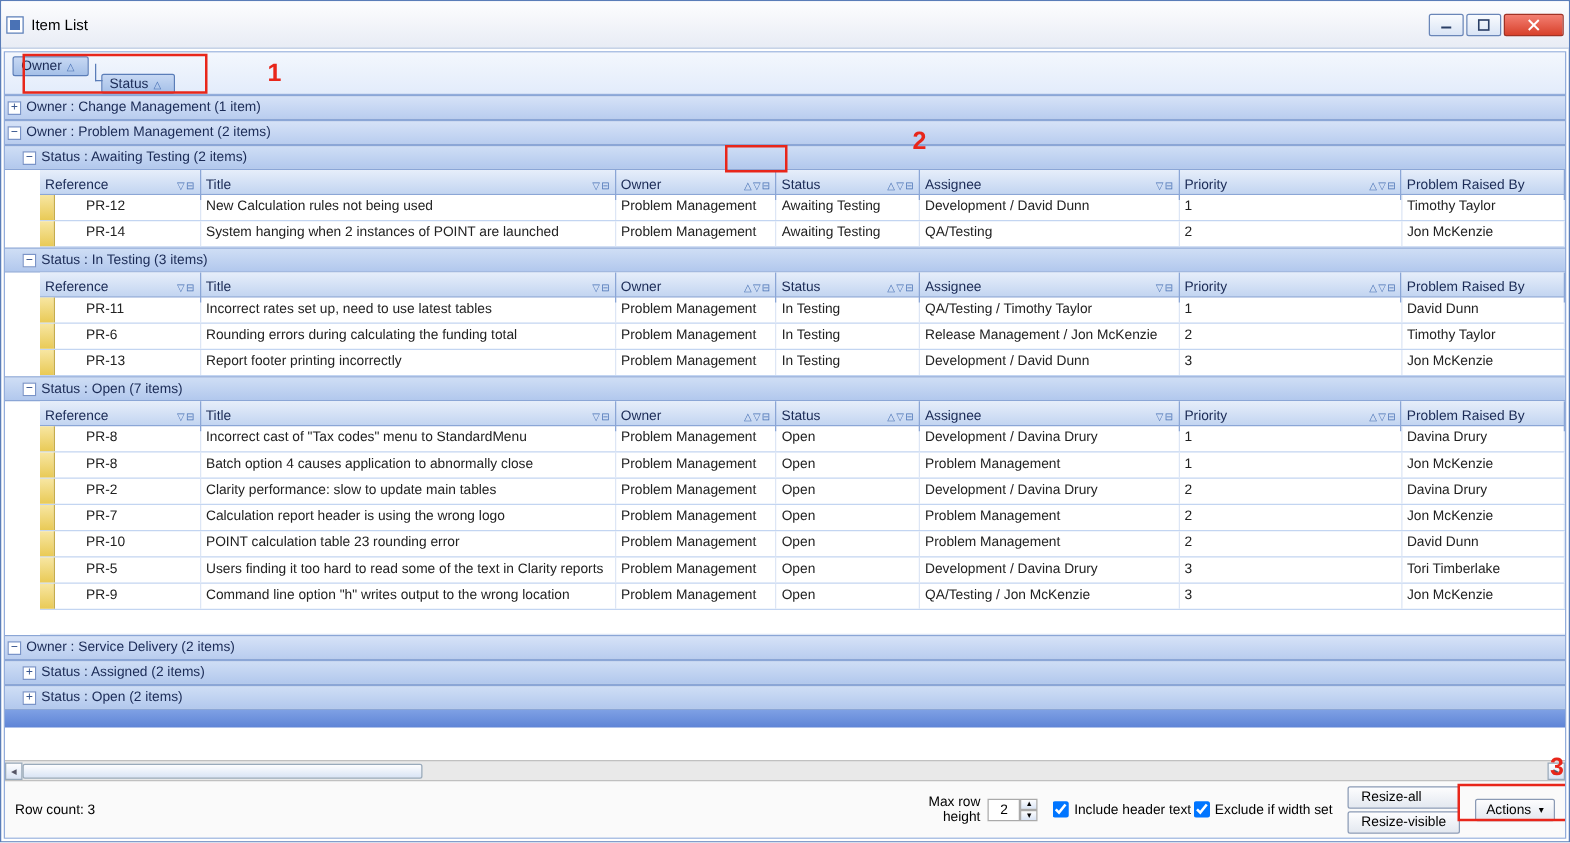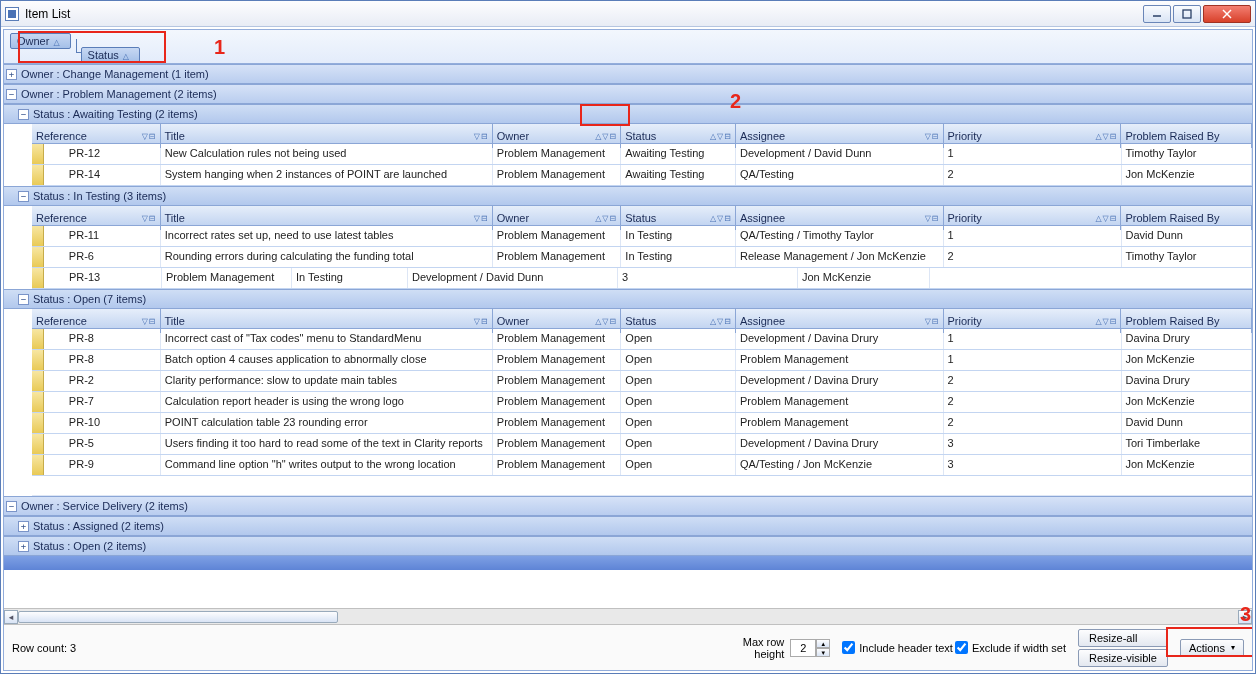--- a/index.html
+++ b/index.html
@@ -1,18 +1,18 @@
 <!DOCTYPE html>
 <html><head>
 <meta charset="utf-8">
 <style>
 * { box-sizing: border-box; margin: 0; padding: 0; }
 body { font-family: "Segoe UI", Tahoma, sans-serif; font-size: 11px; background: #fff; color: #000; }
 .window { width: 1256px; height: 674px; border: 1px solid #5a7db8; display: flex; flex-direction: column; background: #fff; position: relative; }
-.titlebar { height: 26px; background: linear-gradient(#fdfdfe, #e8ecf5); border-bottom: 1px solid #b5c5e0; display: flex; align-items: center; padding: 0 4px; }
+.titlebar { height: 38px; background: linear-gradient(#fdfdfe, #e8ecf5); border-bottom: 1px solid #b5c5e0; display: flex; align-items: center; padding: 0 4px; }
 .titlebar .app-icon { width: 14px; height: 14px; border: 1px solid #5a7db8; background: #fff; margin-right: 6px; position: relative; }
 .titlebar .app-icon::after { content:""; position:absolute; left:2px; top:2px; width:8px; height:8px; background:#4a72b5; }
 .titlebar .title { font-size: 12px; color: #000; }
 .win-controls { margin-left: auto; display: flex; gap: 2px; }
 .win-btn { width: 28px; height: 18px; border: 1px solid #6a86b8; border-radius: 2px; background: linear-gradient(#f9fbfe, #d9e4f5); display:flex; align-items:center; justify-content:center; font-size:10px; color:#2a3f66; cursor:pointer; }
 .win-btn.close { width: 48px; background: linear-gradient(#f37f72, #d8412b); border-color:#a03224; color:#fff; }
 .win-btn svg { width:10px; height:10px; }
 
 .content { flex: 1; display:flex; flex-direction:column; border: 1px solid #93addb; margin: 2px; background:#fff; overflow:hidden; }
 .groupby-bar { height: 34px; background: linear-gradient(#f3f7fd, #e3ecfb); border-bottom:1px solid #93addb; position:relative; display:flex; align-items:flex-start; padding: 3px 4px; }
@@ -261,20 +261,21 @@
             <div class="cell w-title">Rounding errors during calculating the funding total</div>
             <div class="cell w-owner">Problem Management</div>
             <div class="cell w-status">In Testing</div>
             <div class="cell w-assign">Release Management / Jon McKenzie</div>
             <div class="cell w-pri">2</div>
             <div class="cell w-raised">Timothy Taylor</div>
           </div>
           <div class="row indent2">
             <div class="gutter"></div>
             <div class="cell w-ref2">PR-13</div>
+            <div class="cell w-title">Report footer printing incorrectly</div>
             <div class="cell w-owner">Problem Management</div>
             <div class="cell w-status">In Testing</div>
             <div class="cell w-assign">Development / David Dunn</div>
             <div class="cell w-pri">3</div>
             <div class="cell w-raised">Jon McKenzie</div>
           </div>
         </div>
 
       <div class="group-row lvl1">
         <span class="expander">−</span>

